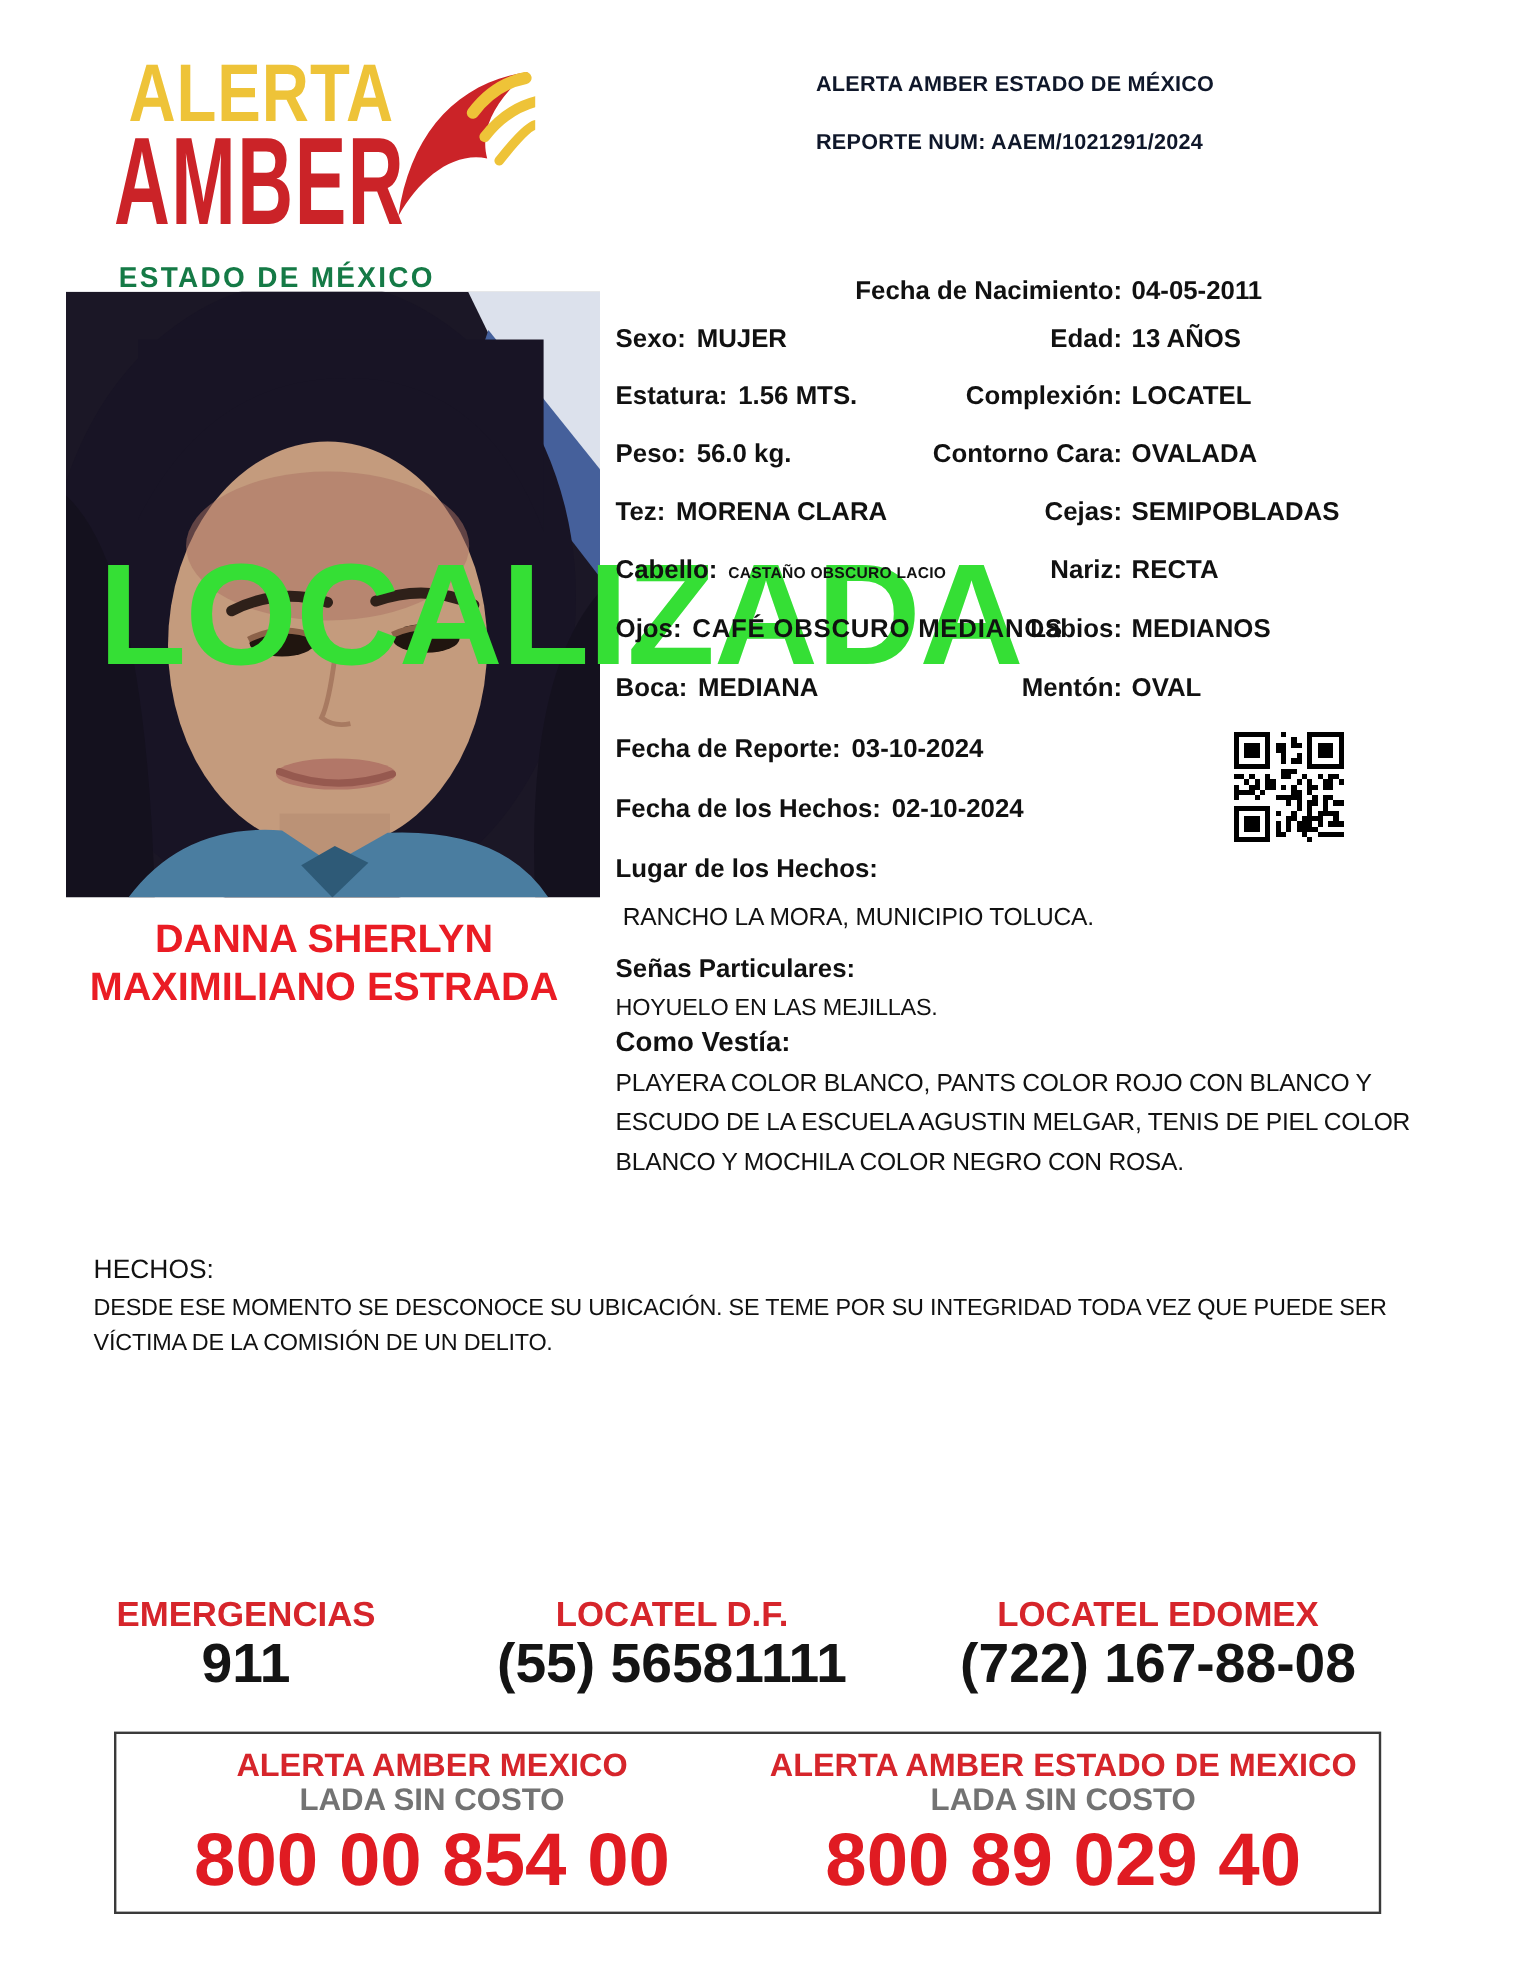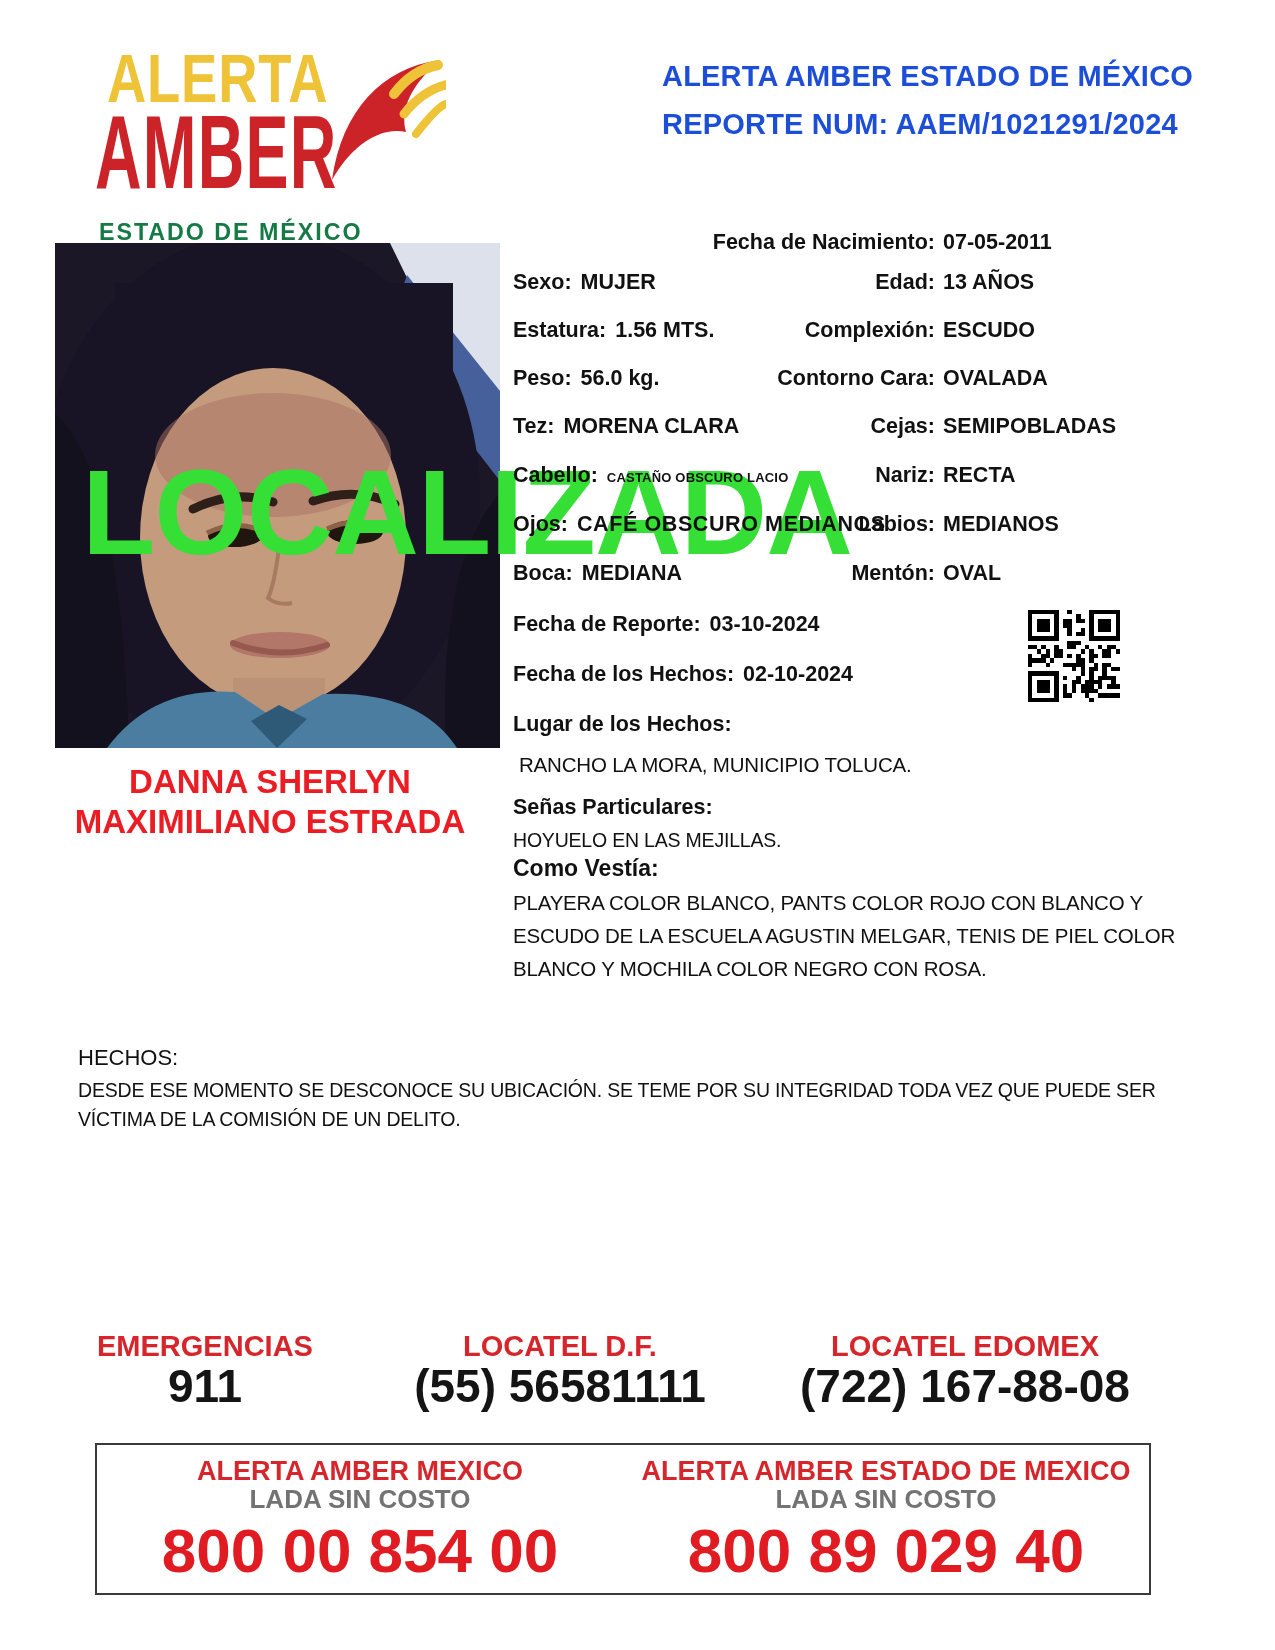--- a/index.html
+++ b/index.html
@@ -13,21 +13,21 @@
                letter-spacing:1px;line-height:1;white-space:nowrap;}
   .logo-amber{position:absolute;left:0px;top:58px;font-size:104px;font-weight:bold;
               color:#cb2328;transform:scaleX(.62);transform-origin:left top;
               letter-spacing:2px;line-height:1;white-space:nowrap;}
   .logo-swoosh{position:absolute;left:233px;top:6px;}
   .logo-estado{position:absolute;left:4px;top:176px;font-size:24px;font-weight:bold;
                color:#157a46;letter-spacing:2px;transform:scaleX(.97);transform-origin:left top;
                white-space:nowrap;}
 
   
-  .hdr-line{position:absolute;left:662px;font-size:29px;font-weight:bold;color:#1d4ed8;
+  .hdr-line{position:absolute;left:680px;font-size:18px;font-weight:bold;color:#0f172a;
             white-space:nowrap;letter-spacing:.2px;}
 
   
   .photo{position:absolute;left:55px;top:243px;width:445px;height:505px;z-index:1;overflow:hidden;}
   .localizada{position:absolute;left:82px;top:452px;z-index:2;font-size:120px;font-weight:bold;
               color:#35df35;letter-spacing:-1px;line-height:1;white-space:nowrap;}
   .victim-name{position:absolute;left:40px;top:762px;width:460px;text-align:center;z-index:1;
                font-size:33px;font-weight:bold;color:#ea1c24;line-height:40px;}
 
   
@@ -114,30 +114,30 @@
   <div class="localizada">LOCALIZADA</div>
 
   <div class="victim-name">
     <div>DANNA SHERLYN</div>
     <div>MAXIMILIANO ESTRADA</div>
   </div>
 
   <div class="details">
     <div class="drow" style="top:230px;">
       <span class="drl">Fecha de Nacimiento:</span>
-      <span class="drv">07-05-2011</span>
+      <span class="drv">04-05-2011</span>
     </div>
     <div class="drow" style="top:270px;">
       <span class="drl">Edad:</span>
       <span class="drv">13 AÑOS</span>
       <span class="dl"><span>Sexo:</span><span class="val">MUJER</span></span>
     </div>
     <div class="drow" style="top:318px;">
       <span class="drl">Complexión:</span>
-      <span class="drv">ESCUDO</span>
+      <span class="drv">LOCATEL</span>
       <span class="dl"><span>Estatura:</span><span class="val">1.56 MTS.</span></span>
     </div>
     <div class="drow" style="top:366px;">
       <span class="drl">Contorno Cara:</span>
       <span class="drv">OVALADA</span>
       <span class="dl"><span>Peso:</span><span class="val">56.0 kg.</span></span>
     </div>
     <div class="drow" style="top:414px;">
       <span class="drl">Cejas:</span>
       <span class="drv">SEMIPOBLADAS</span>

